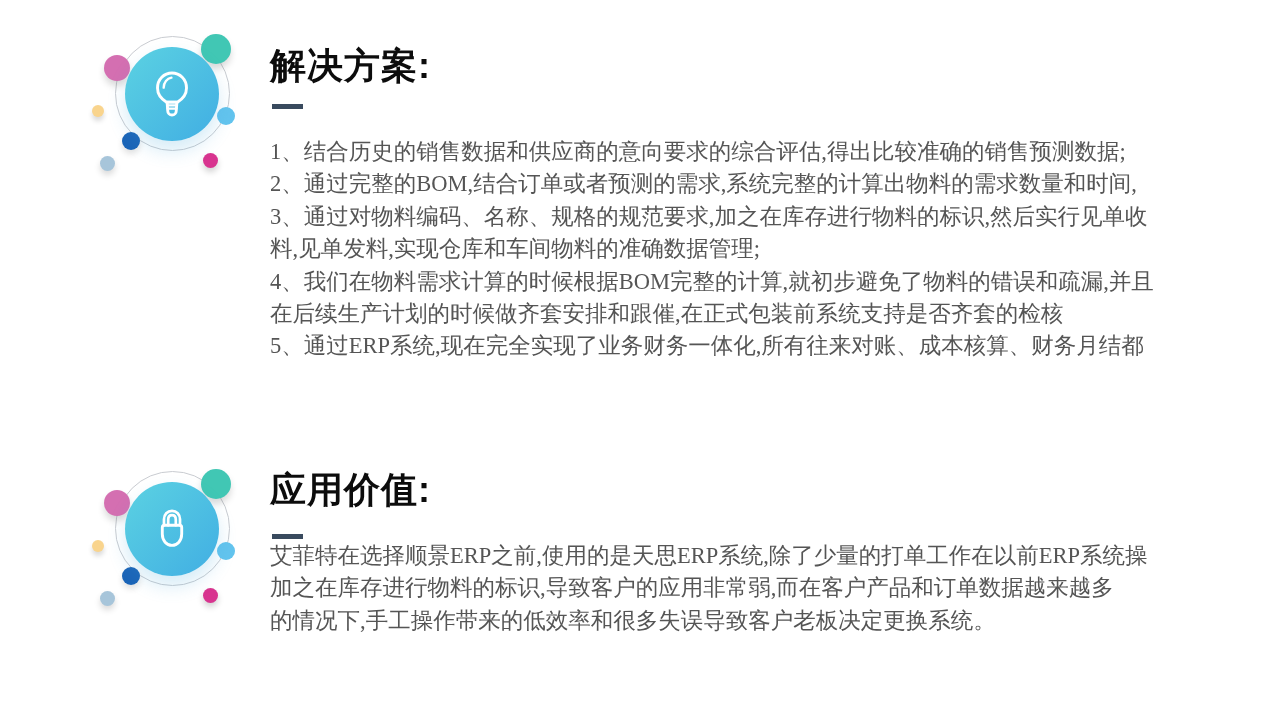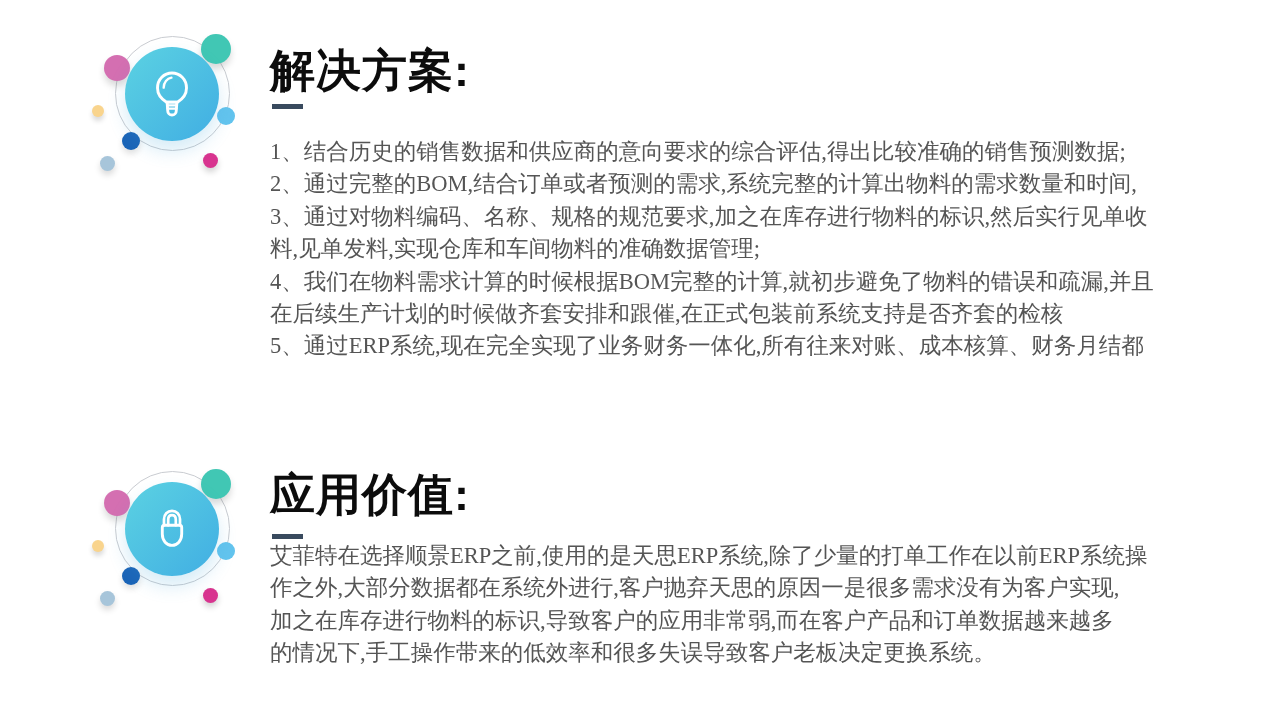--- a/index.html
+++ b/index.html
@@ -35,21 +35,21 @@
   .dot-pink      { left: 19px;  top: 35px;  width: 26px; height: 26px; background: #d46fb1; box-shadow: 0 5px 7px rgba(0,0,0,0.15); }
   .dot-yellow    { left: 7px;   top: 85px;  width: 12px; height: 12px; background: #f9d48d; box-shadow: 0 4px 5px rgba(0,0,0,0.15); }
   .dot-lightblue { left: 132px; top: 87px;  width: 18px; height: 18px; background: #63c4ee; }
   .dot-darkblue  { left: 37px;  top: 112px; width: 18px; height: 18px; background: #1b64b7; box-shadow: 0 4px 6px rgba(0,0,0,0.12); }
   .dot-steel     { left: 15px;  top: 136px; width: 15px; height: 15px; background: #a7c5da; box-shadow: 0 4px 6px rgba(0,0,0,0.15); }
   .dot-magenta   { left: 118px; top: 133px; width: 15px; height: 15px; background: #d8348f; box-shadow: 0 4px 6px rgba(0,0,0,0.18); }
 
   
   .content-title {
     position: absolute; left: 270px; margin: 0;
-    font-size: 45px; font-weight: bold; color: #0c0c0c;
+    font-size: 36px; font-weight: bold; color: #0c0c0c;
     letter-spacing: 1px; line-height: 1.1;
   }
   .title-1 { top: 46px; }
   .title-2 { top: 470px; }
   .dash {
     position: absolute; left: 272px;
     width: 31px; height: 5px; background: #394a5e;
   }
   .dash-1 { top: 104px; }
   .dash-2 { top: 534px; }
@@ -119,19 +119,18 @@
             <path d="M27.5 27.5 V21 C27.5 17.6 29.4 15.6 32 15.6 C34.6 15.6 36.5 17.6 36.5 21 V27.5"></path>
             <path d="M23.2 27.5 H40.8 C42.3 27.5 43.5 28.7 43.5 30.2 V38 C43.5 45.8 38.4 51.4 32 51.4 C25.6 51.4 20.5 45.8 20.5 38 V30.2 C20.5 28.7 21.7 27.5 23.2 27.5 Z" stroke-width="3.4"></path>
           </svg>
         </span>
       </div>
     </div>
     <h2 class="content-title title-2">应用价值:</h2>
     <div class="dash dash-2"></div>
     <div class="body-text body-2">
         <div class="text-line">艾菲特在选择顺景ERP之前,使用的是天思ERP系统,除了少量的打单工作在以前ERP系统操</div>
-        <div class="text-line">作之外,大部分数据都在系统外进行,客户抛弃天思的原因一是很多需求没有为客户实现,</div>
         <div class="text-line">加之在库存进行物料的标识,导致客户的应用非常弱,而在客户产品和订单数据越来越多</div>
         <div class="text-line">的情况下,手工操作带来的低效率和很多失误导致客户老板决定更换系统。</div>
       </div>
   </section>
 
 </main>
 
 </body></html>

